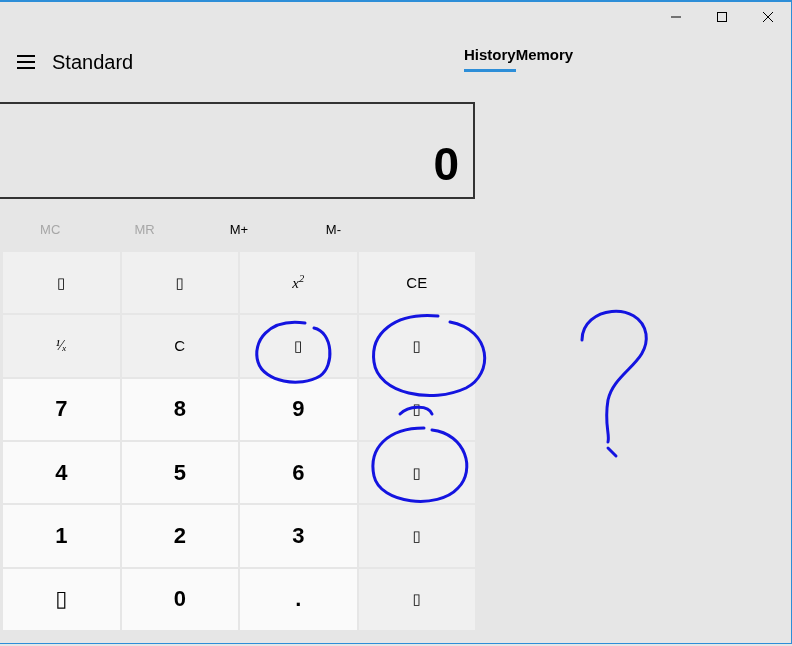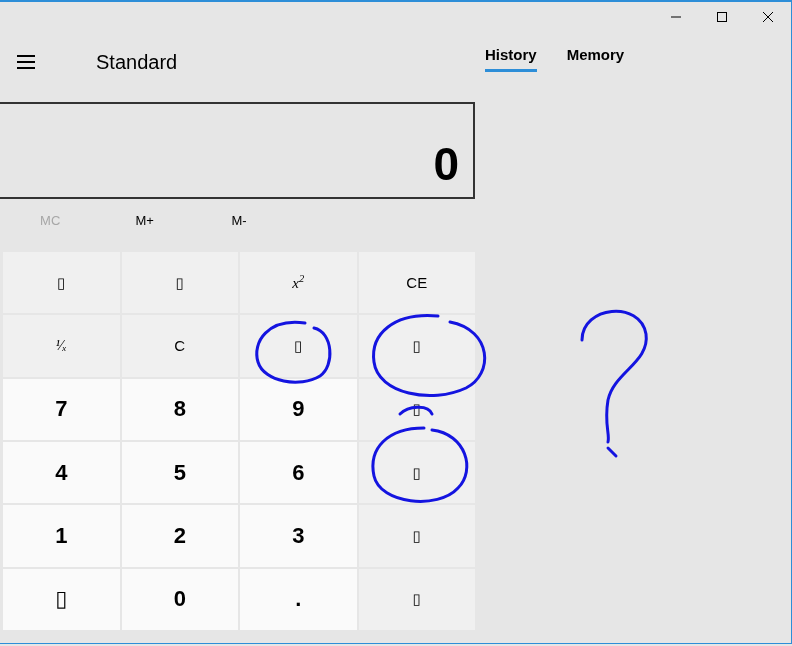--- a/index.html
+++ b/index.html
@@ -34,21 +34,20 @@
     font-size:11px;
     color:#000;
   }
   .header {
     position:absolute;
     left:0; top:30px;
     height:60px;
     width:100%;
     display:flex;
     align-items:center;
-    gap:44px;
   }
   .ham {
     width:52px; height:60px;
     display:flex; align-items:center; justify-content:center;
   }
   .ham div {
     width:18px; height:2px; background:#000; position:relative;
   }
   .ham div::before, .ham div::after {
     content:""; position:absolute; left:0; width:18px; height:2px; background:#000;
@@ -56,23 +55,22 @@
   .ham div::before { top:-6px; }
   .ham div::after { top:6px; }
   .title {
     font-size:20px;
     font-weight:400;
     color:#000;
   }
   .tabs {
     position:absolute;
     top:44px;
-    left:485px;
-    display:flex;
-    gap:30px;
+    left:464px;
+    display:flex;
     font-size:15px;
     font-weight:600;
     color:#000;
   }
   .tab {
     padding-bottom:6px;
   }
   .tab.active {
     border-bottom:3px solid #2d8ed8;
   }
@@ -88,21 +86,21 @@
     justify-content:flex-end;
     padding:6px 14px;
     font-size:46px;
     font-weight:700;
     color:#000;
     background:#e6e6e6;
   }
   .memrow {
     position:absolute;
     left:3px;
-    top:195px;
+    top:204px;
     width:472px;
     height:46px;
     display:grid;
     grid-template-columns:repeat(5,1fr);
   }
   .mem {
     display:flex;
     align-items:center;
     justify-content:center;
     font-size:13px;
@@ -187,20 +185,21 @@
     <div class="tab active">History</div>
     <div class="tab">Memory</div>
   </div>
 
   <div class="display">
     <span>0</span>
   </div>
 
   <div class="memrow">
     <div class="mem dis">MC</div>
+    <div class="mem dis">MR</div>
     <div class="mem">M+</div>
     <div class="mem">M-</div>
   </div>
 
   <div class="grid">
     <div class="btn fn">▯</div>
     <div class="btn fn">▯</div>
     <div class="btn fn">
       <span class="sq" style="font-style:italic;font-family:'Cambria Math',serif;"><span>x</span><sup>2</sup></span>
     </div>

